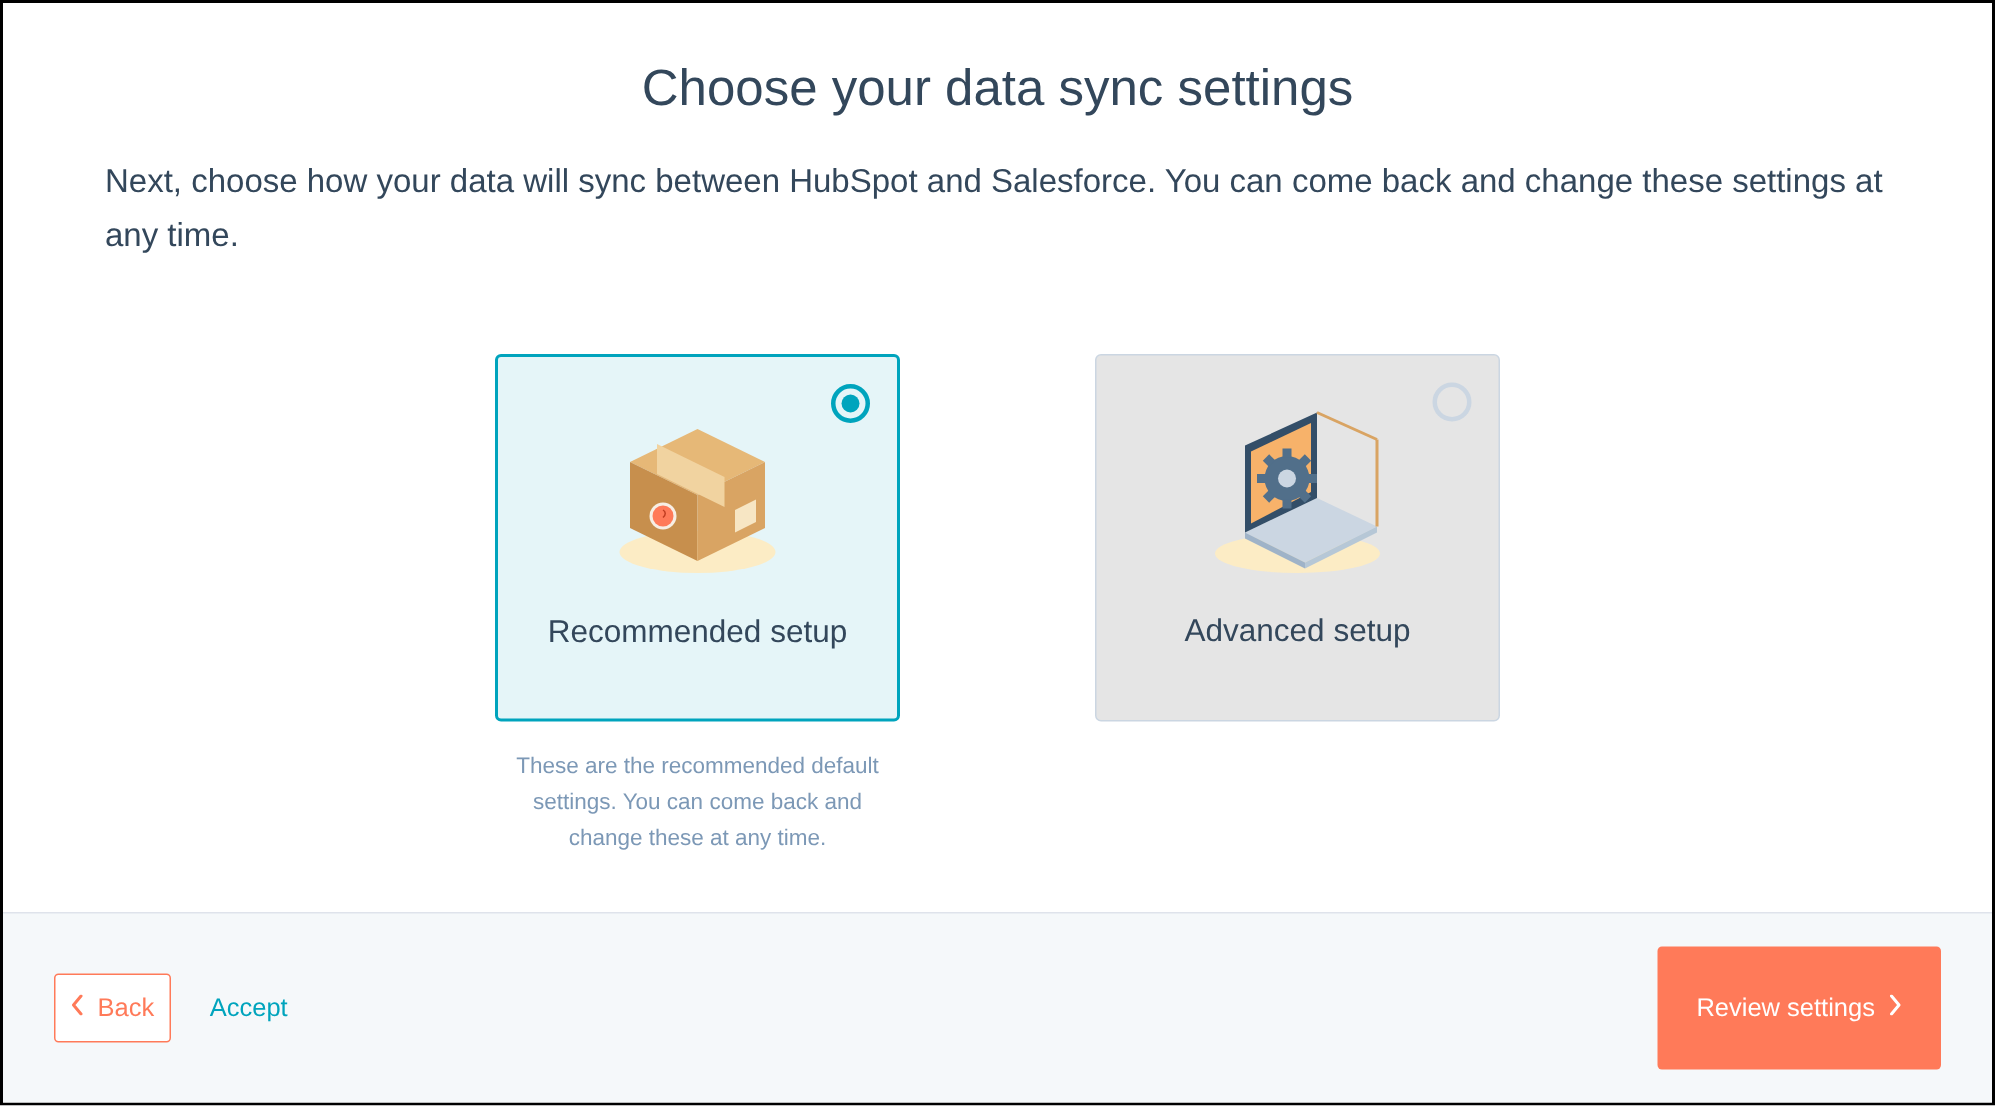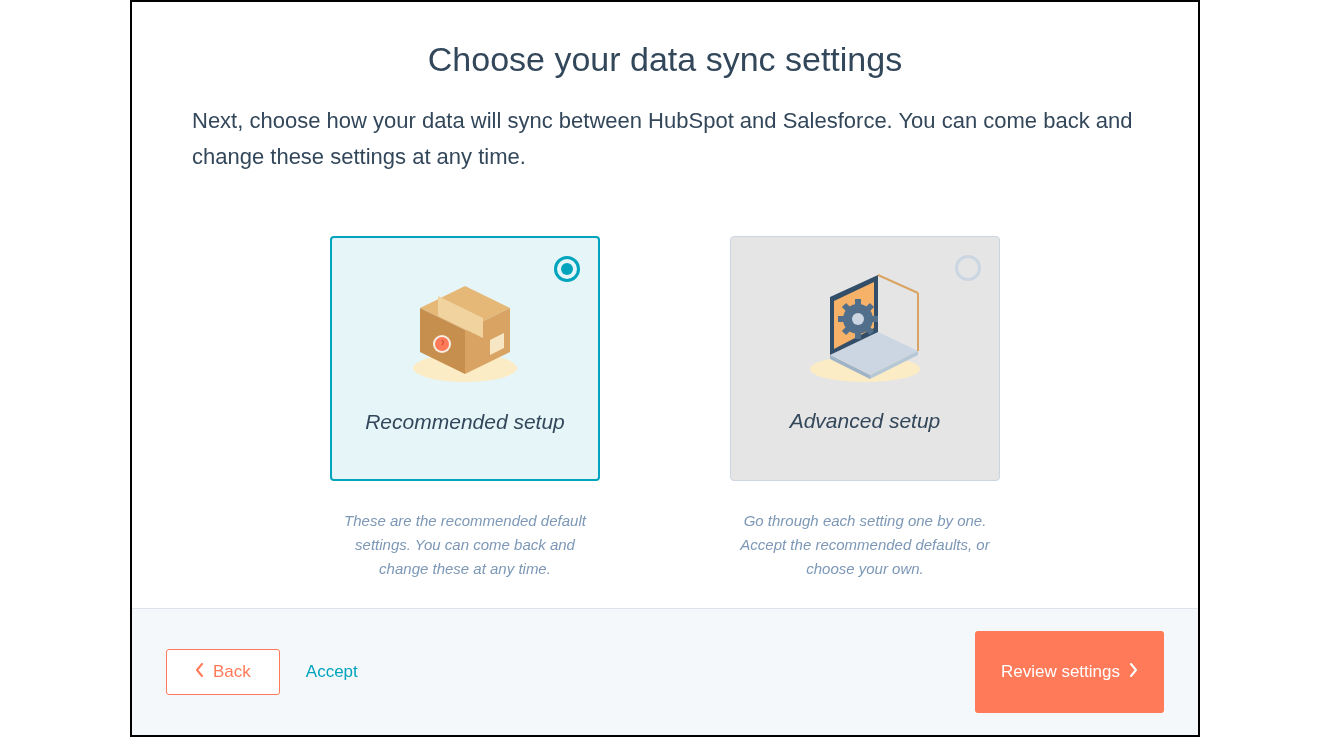--- a/index.html
+++ b/index.html
@@ -12,21 +12,21 @@
     --panel-bg:#f5f8fa;
     --page-border:#000;
   }
   *{box-sizing:border-box;}
   body{
     margin:0;
     font-family:"Avenir Next","Segoe UI","Helvetica Neue",Arial,sans-serif;
     color:var(--ink);
   }
   .frame{
-    width:1070px;
+    width:1330px;
     height:737px;
     border:2px solid var(--page-border);
     margin:0 auto;
     display:flex;
     flex-direction:column;
     background:#fff;
   }
   .content{
     flex:1;
     padding:38px 60px 20px;
@@ -45,21 +45,20 @@
     text-align:left;
     font-size:22px;
     line-height:1.65;
     color:var(--ink);
     font-weight:400;
   }
   .options{
     display:flex;
     justify-content:center;
     gap:130px;
-    font-style:italic;
   }
   .option{
     width:270px;
     display:flex;
     flex-direction:column;
     align-items:center;
   }
   .card{
     position:relative;
     width:270px;
@@ -104,21 +103,21 @@
     width:130px;height:120px;
     display:flex;align-items:center;justify-content:center;
   }
   .card-title{
     margin-top:22px;
     font-size:21px;
     font-weight:400;
     color:var(--ink);
   }
   .card-desc{
-    margin-top:28px;
+    margin-top:18px;
     text-align:center;
     font-size:15px;
     line-height:1.6;
     color:var(--ink-light);
     width:270px;
   }
   .footer{
     border-top:1px solid #dfe3eb;
     background:var(--panel-bg);
     padding:22px 34px;
@@ -131,21 +130,21 @@
     gap:8px;
     font-size:17px;
     border-radius:3px;
     cursor:pointer;
     font-family:inherit;
   }
   .btn-back{
     border:1px solid var(--orange);
     background:#fff;
     color:var(--orange);
-    padding:12px 28px;
+    padding:12px 10px;
   }
   .btn-cancel{
     border:none;
     background:transparent;
     color:var(--teal);
     padding:12px 18px;
     margin-left:8px;
   }
   .spacer{flex:1;}
   .btn-primary{
@@ -212,21 +211,20 @@
                   <line x1="14" y1="-14" x2="10" y2="-10"></line>
                 </g>
                 <circle r="6" fill="#cbd6e2"></circle>
               </g>
               <line x1="78" y1="8" x2="118" y2="26" stroke="#d9a463" stroke-width="2"></line>
               <line x1="118" y1="26" x2="118" y2="84" stroke="#d9a463" stroke-width="2"></line>
             </svg>
           </div>
           <div class="card-title">Advanced setup</div>
         </div>
-        <div class="card-desc">Go through each setting one by one. Accept the recommended defaults, or choose your own.</div>
       </div>
 
     </div>
   </div>
 
   <div class="footer">
     <button class="btn btn-back">
       <span class="chev">
         <svg width="10" height="14" viewBox="0 0 10 14">
             <path d="M7 1 L2 7 L7 13" stroke="#ff7a59" stroke-width="2" fill="none" stroke-linecap="round" stroke-linejoin="round"></path>

